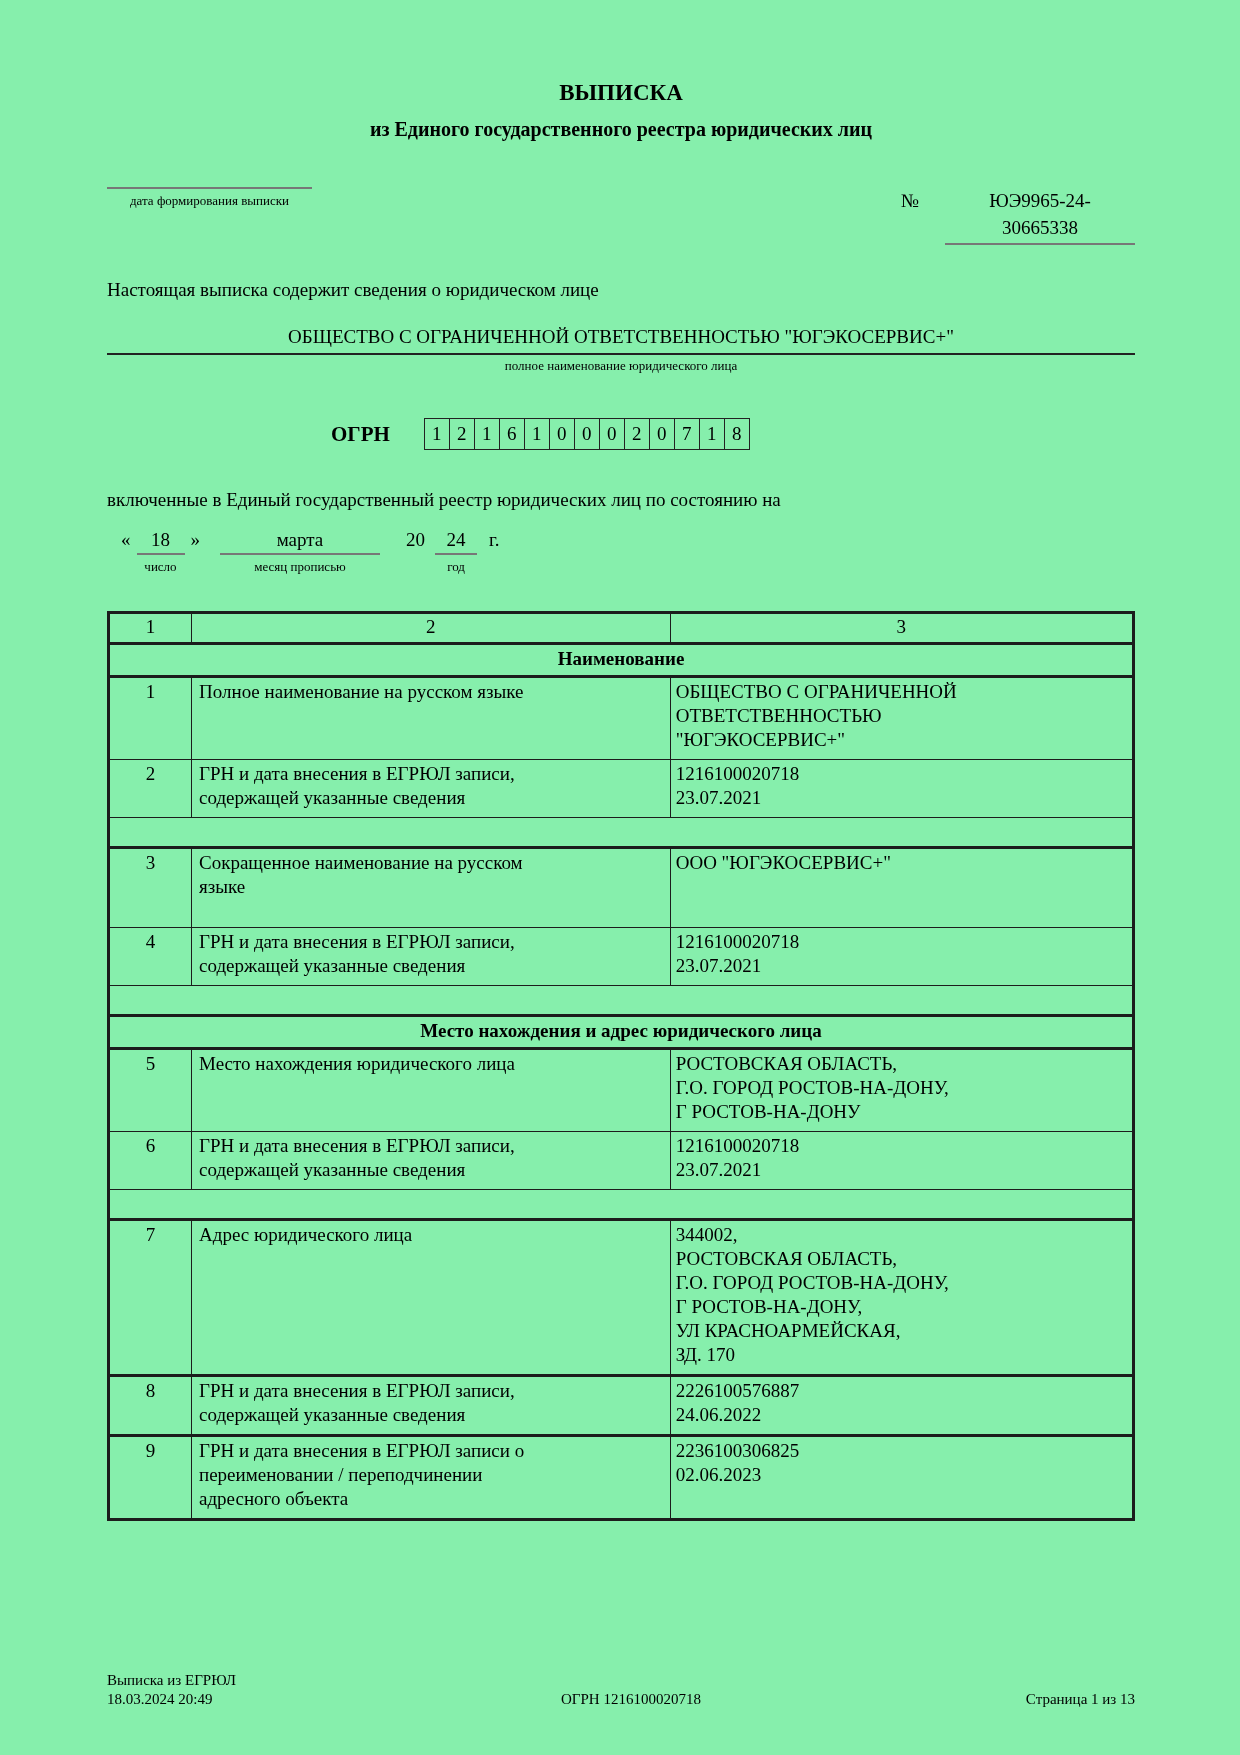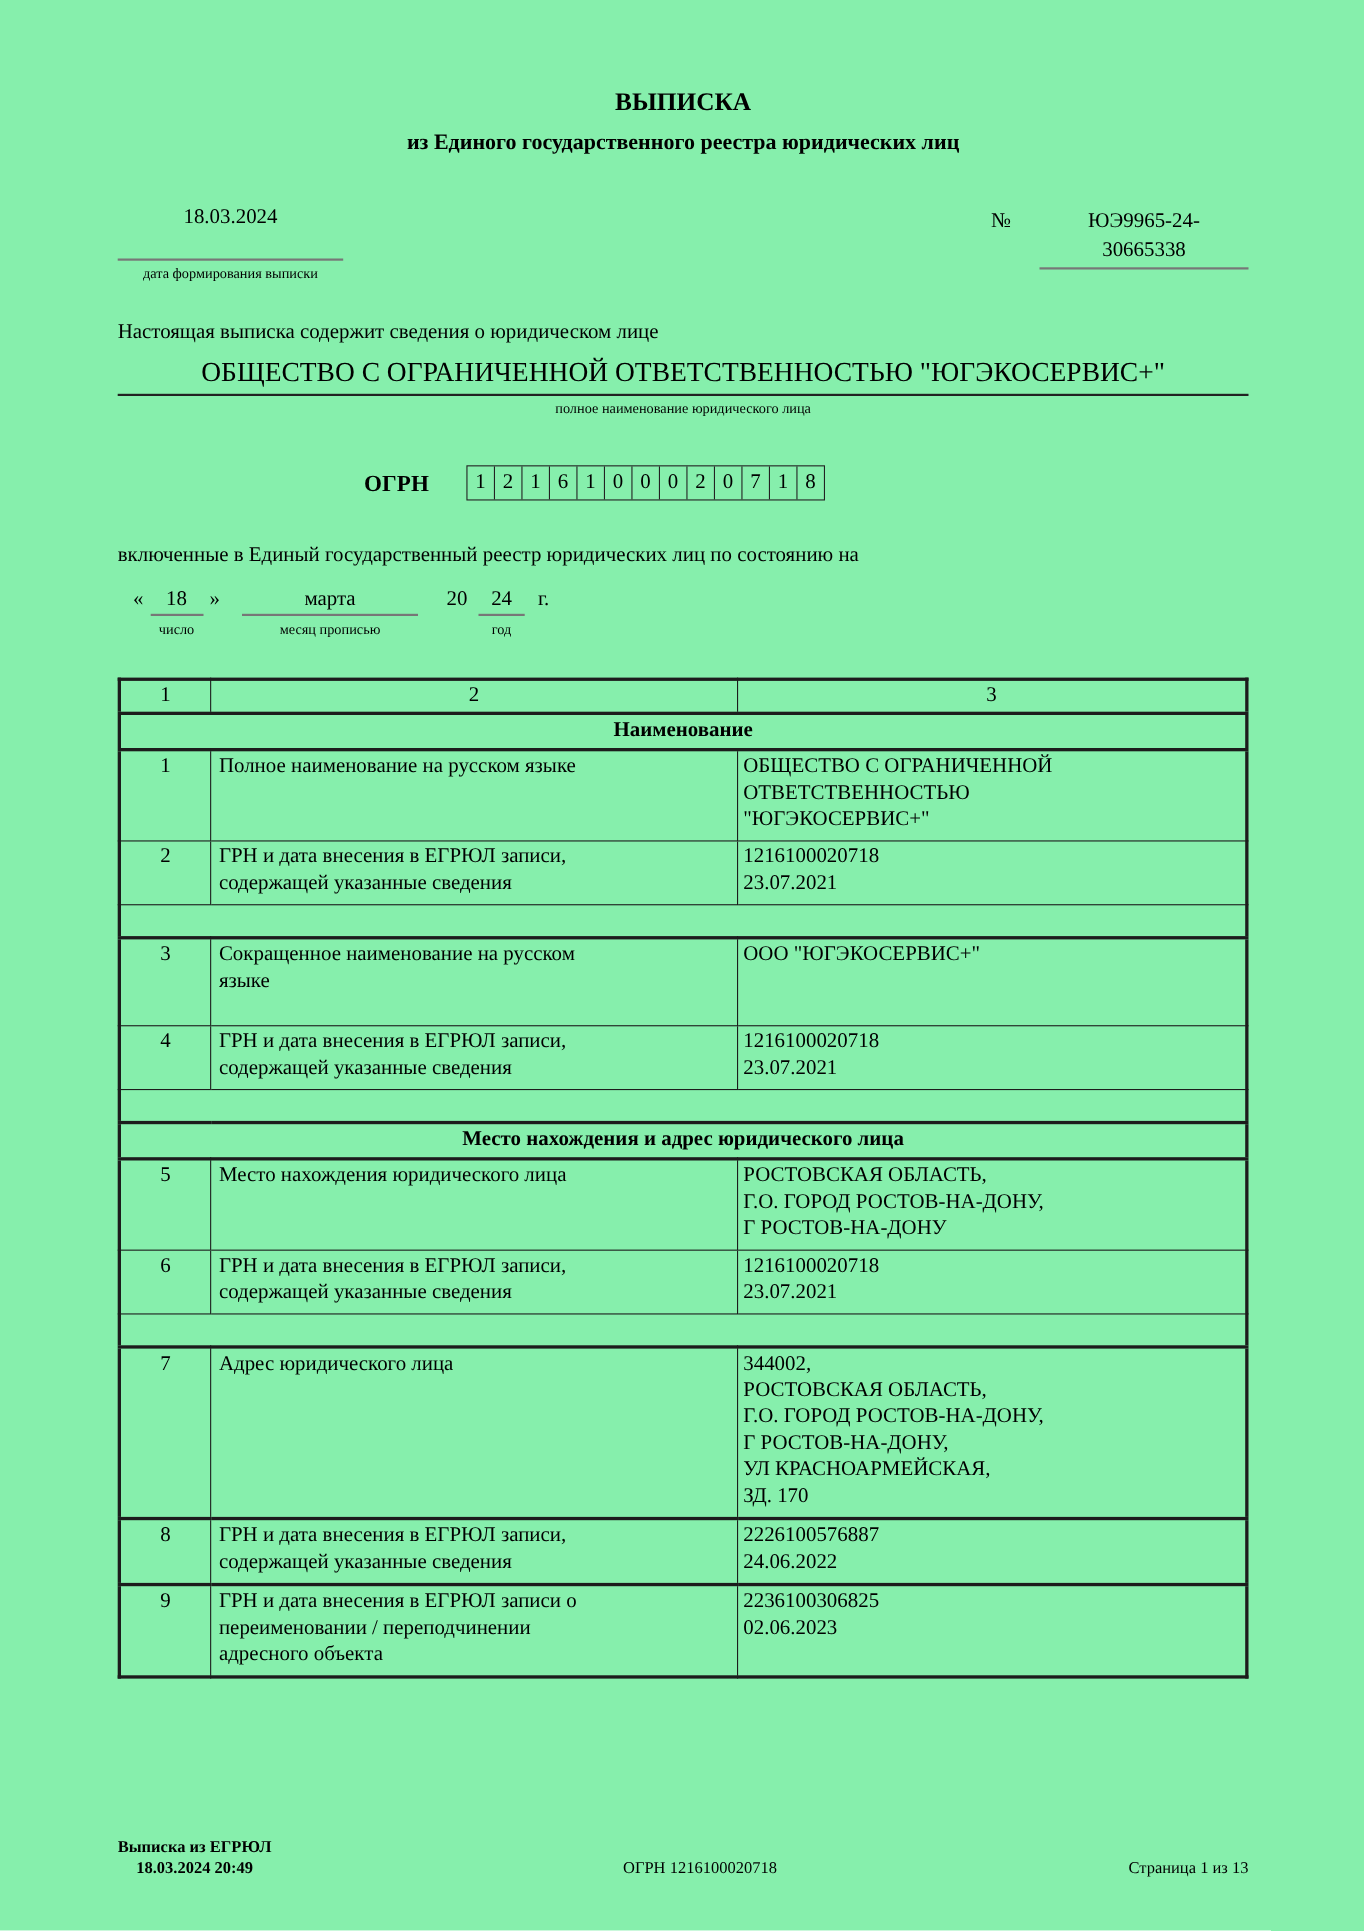--- a/index.html
+++ b/index.html
@@ -18,21 +18,21 @@
   .meta-date{text-align:center;font-size:19px;padding-bottom:26px;}
   .u-line{border-bottom:2px solid #777;}
   .small-label{font-size:13px;text-align:center;margin-top:4px;}
   .meta-right{display:flex;gap:26px;align-items:flex-start;}
   .num-sign{font-size:19px;line-height:27px;}
   .num-block{width:190px;}
   .num-block div{text-align:center;font-size:19px;line-height:27px;}
   .num-underline{border-bottom:2px solid #777;margin-top:2px;}
 
   .statement{margin-top:34px;font-size:19px;}
-  .company-name{margin-top:12px;text-align:center;font-size:25px;}
+  .company-name{margin-top:25px;text-align:center;font-size:19px;}
   .company-rule{border-bottom:2px solid #222;margin-top:5px;}
   .company-label{font-size:13px;text-align:center;margin-top:3px;}
 
   .ogrn-row{margin-top:44px;display:flex;align-items:center;padding-left:224px;gap:21px;}
   .ogrn-label{font-size:21px;font-weight:bold;margin-right:13px;}
   .ogrn-boxes{display:flex;border:1px solid #222;}
   .ogrn-box{width:24px;height:30px;border-left:1px solid #222;display:flex;align-items:center;justify-content:center;font-size:19px;}
   .ogrn-box:first-child{border-left:none;}
 
   .included{margin-top:39px;font-size:19px;}
@@ -59,34 +59,33 @@
   tr.sep-thick>td{border-top:3px solid #1c1c1c;}
   tr.head td{text-align:center;padding:3px 2px 4px 2px;}
   tr.colnum td{text-align:center;padding:1px 2px 3px 2px;}
   tr.section td{text-align:center;font-weight:bold;padding:2px 2px 4px 2px;border-bottom:3px solid #1c1c1c;}
   tr.spacer td{height:26px;border-bottom:3px solid #1c1c1c;}
   td.cell-num{text-align:center;padding-top:2px;}
   td.cell-name{padding:2px 4px 7px 7px;}
   td.cell-val{padding:2px 4px 7px 5px;}
 
   .footer{position:absolute;left:107px;right:105px;bottom:46px;display:flex;justify-content:space-between;align-items:flex-end;font-size:15px;line-height:19px;}
-  .footer-left div{text-align:center;font-weight:bold;}
+  .footer-left div{text-align:left;}
 </style>
 </head>
 <body>
 
 <div class="page">
   <div class="content">
 
     <div class="doc-title">ВЫПИСКА</div>
     <div class="doc-subtitle">из Единого государственного реестра юридических лиц</div>
 
     <div class="meta-row">
       <div class="meta-left">
-        <div class="meta-date">18.03.2024</div>
         <div class="u-line"></div>
         <div class="small-label">дата формирования выписки</div>
       </div>
       <div class="meta-right">
         <span class="num-sign">№</span>
         <div class="num-block">
           <div>ЮЭ9965-24-</div>
           <div>30665338</div>
           <div class="num-underline"></div>
         </div>

